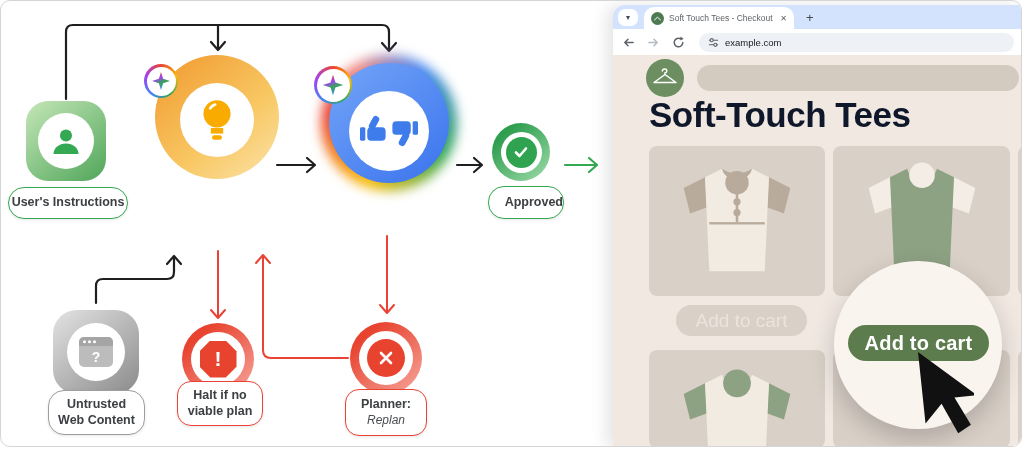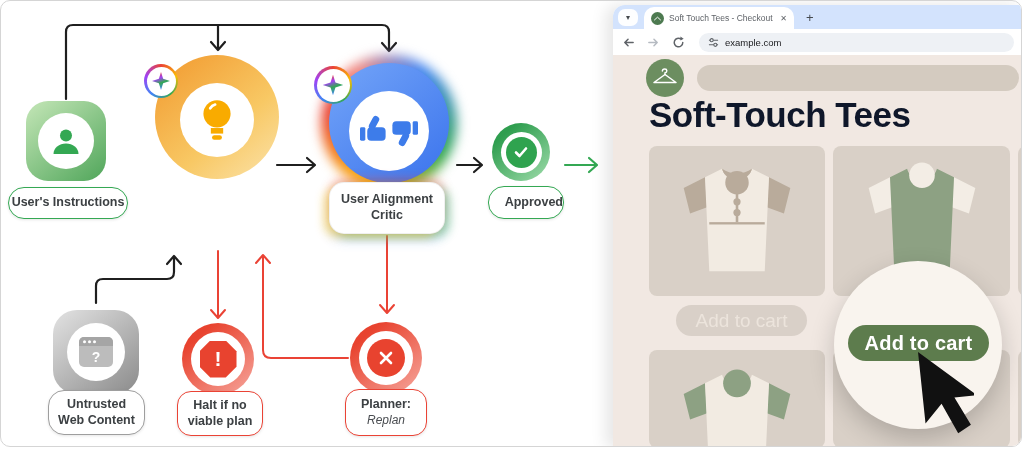--- a/index.html
+++ b/index.html
@@ -159,27 +159,20 @@
             <rect x="42" y="1" width="7" height="15" rx="3.5" transform="rotate(28 45.5 8.5)"></rect>
           </g>
         </svg>
       </div>
     </div>
     <div class="badge" style="left:313px; top:65px; width:38px; height:38px;">
       <div class="badge-in">
           <div class="star4"></div>
         </div>
     </div>
-    <div class="pill-label" style="left:329px; top:182px; width:114px; height:50px; border-radius:14px;
-                box-shadow:0 0 0 1px #f0f0f0, -6px 4px 10px rgba(251,188,4,.45),
-                           6px 4px 10px rgba(52,168,83,.40), 0 -5px 10px rgba(234,67,53,.35),
-                           0 7px 12px rgba(66,133,244,.30);">
-      <span>User Alignment</span>
-      <span>Critic</span>
-    </div>
 
     <div class="node ring" style="left:491px; top:122px; width:58px; height:58px;
                 background:linear-gradient(140deg,#2f9e4f 20%,#9fdcab 100%);">
       <div class="gap" style="width:41px; height:41px;">
         <div class="circle" style="position:static; width:31px; height:31px; background:#2fa34f;
              display:flex; align-items:center; justify-content:center;">
           <svg width="20" height="20" viewBox="0 0 20 20">
             <path d="M5,10.5 L8.5,14 L15,6.5" stroke="#fff" stroke-width="2.6" fill="none" stroke-linecap="round" stroke-linejoin="round"></path>
           </svg>
         </div>
@@ -208,21 +201,21 @@
     </div>
 
     <div class="node ring" style="left:181px; top:322px; width:72px; height:72px;
                 background:linear-gradient(140deg,#e8432f 20%,#f6a79d 100%);">
       <div class="gap" style="width:54px; height:54px;">
         <div class="octagon" style="width:37px; height:37px; font-size:21px;">
           <span>!</span>
         </div>
       </div>
     </div>
-    <div class="pill-label" style="left:176px; top:390px; width:86px; height:45px; border:1.5px solid #ea4335; border-radius:14px;">
+    <div class="pill-label" style="left:176px; top:380px; width:86px; height:45px; border:1.5px solid #ea4335; border-radius:14px;">
       <span>Halt if no</span>
       <span>viable plan</span>
     </div>
 
     <div class="node ring" style="left:349px; top:321px; width:72px; height:72px;
                 background:linear-gradient(140deg,#e8432f 20%,#f6a79d 100%);">
       <div class="gap" style="width:54px; height:54px;">
         <div class="circle" style="position:static; width:38px; height:38px; background:#e8432f;
              display:flex; align-items:center; justify-content:center;">
           <svg width="18" height="18" viewBox="0 0 18 18">

